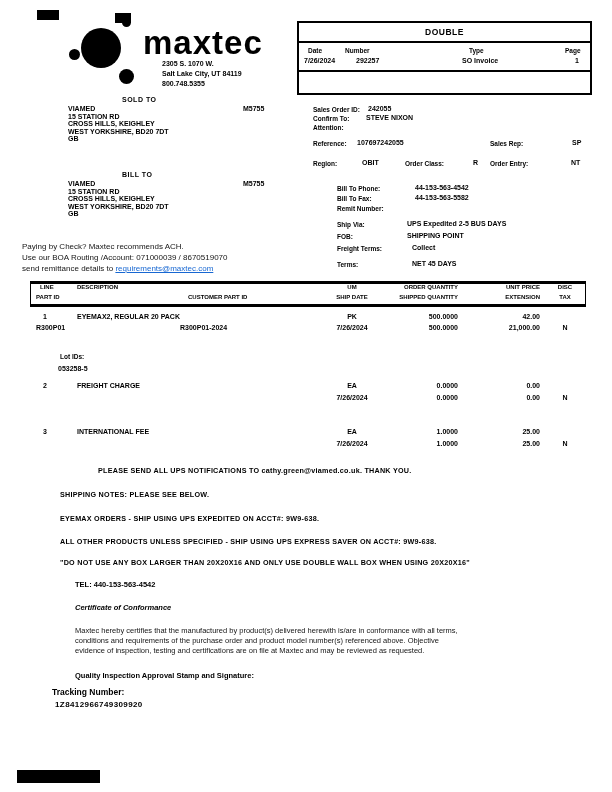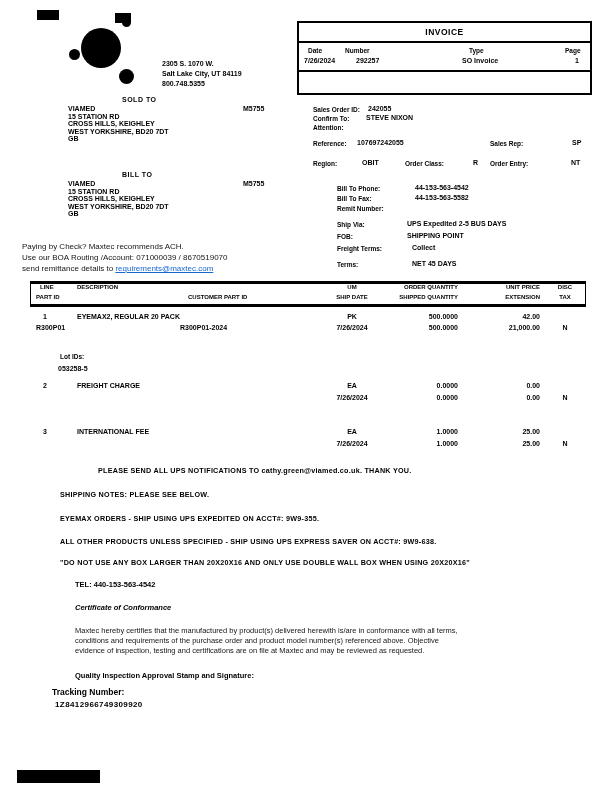--- a/index.html
+++ b/index.html
@@ -34,27 +34,28 @@
 
 <div class="page">
 
   <div class="blackbox" style="left:37px;top:10px;width:22px;height:10px;"></div>
   <div class="blackbox" style="left:115px;top:13px;width:16px;height:10px;"></div>
 
   <div class="dot" style="left:81px;top:28px;width:40px;height:40px;"></div>
   <div class="dot" style="left:69px;top:49px;width:11px;height:11px;"></div>
   <div class="dot" style="left:119px;top:69px;width:15px;height:15px;"></div>
   <div class="dot" style="left:122px;top:18px;width:9px;height:9px;"></div>
+  <div class="a wordmark" style="left:143px;top:26px;">maxtec</div>
   <div class="a t7 b" style="left:162px;top:60px;">2305 S. 1070 W.</div>
   <div class="a t7 b" style="left:162px;top:70px;">Salt Lake City, UT 84119</div>
   <div class="a t7 b" style="left:162px;top:80px;">800.748.5355</div>
 
   <div class="invbox">
     <div class="invrow1">
-      <span class="t85 b" style="letter-spacing:.5px;">INVOICE</span>
+      <span class="t85 b" style="letter-spacing:.5px;">DOUBLE</span>
     </div>
     <div class="invrow2">
       <span class="a t65 b" style="left:9px;top:4px;">Date</span>
       <span class="a t7 b" style="left:5px;top:14px;">7/26/2024</span>
       <span class="a t65 b" style="left:46px;top:4px;">Number</span>
       <span class="a t7 b" style="left:57px;top:14px;">292257</span>
       <span class="a t65 b" style="left:170px;top:4px;">Type</span>
       <span class="a t7 b" style="left:163px;top:14px;">SO Invoice</span>
       <span class="a t65 b" style="left:266px;top:4px;">Page</span>
       <span class="a t7 b" style="left:276px;top:14px;">1</span>
@@ -157,21 +158,21 @@
   <div class="a t7 b c" style="left:330px;top:428px;width:44px;">EA</div>
   <div class="a t7 b r" style="left:390px;top:428px;width:68px;">1.0000</div>
   <div class="a t7 b r" style="left:475px;top:428px;width:65px;">25.00</div>
   <div class="a t7 b c" style="left:330px;top:440px;width:44px;">7/26/2024</div>
   <div class="a t7 b r" style="left:390px;top:440px;width:68px;">1.0000</div>
   <div class="a t7 b r" style="left:475px;top:440px;width:65px;">25.00</div>
   <div class="a t7 b c" style="left:552px;top:440px;width:26px;">N</div>
 
   <div class="a t72 b" style="left:60px;top:466px;padding-left:38px;">PLEASE SEND ALL UPS NOTIFICATIONS TO cathy.green@viamed.co.uk. THANK YOU.</div>
   <div class="a t72 b" style="left:60px;top:490px;">SHIPPING NOTES:  PLEASE SEE BELOW.</div>
-  <div class="a t72 b" style="left:60px;top:514px;">EYEMAX ORDERS - SHIP USING UPS EXPEDITED ON ACCT#: 9W9-355.</div>
+  <div class="a t72 b" style="left:60px;top:514px;">EYEMAX ORDERS - SHIP USING UPS EXPEDITED ON ACCT#: 9W9-638.</div>
   <div class="a t72 b" style="left:60px;top:537px;">ALL OTHER PRODUCTS UNLESS SPECIFIED - SHIP USING UPS EXPRESS SAVER ON ACCT#: 9W9-638.</div>
   <div class="a t72 b" style="left:60px;top:558px;">"DO NOT USE ANY BOX LARGER THAN 20X20X16 AND ONLY USE DOUBLE WALL BOX WHEN USING 20X20X16"</div>
   <div class="a t75 b" style="left:60px;top:580px;">TEL: 440-153-563-4542</div>
 
   <div class="a t75 b" style="left:60px;top:603px;font-style:italic;">Certificate of Conformance</div>
   <div class="a t75 gray" style="left:60px;top:636px;">conditions and requirements of the purchase order and product model number(s) referenced above.  Objective</div>
   <div class="a t75 gray" style="left:60px;top:626px;">Maxtec hereby certifies that the manufactured by product(s) delivered herewith is/are in conformance with all terms,</div>
   <div class="a t75 gray" style="left:60px;top:646px;">evidence of inspection, testing and certifications are on file at Maxtec and may be reviewed as requested.</div>
   <div class="a t75 b" style="left:60px;top:671px;">Quality Inspection Approval Stamp and Signature:</div>
 

